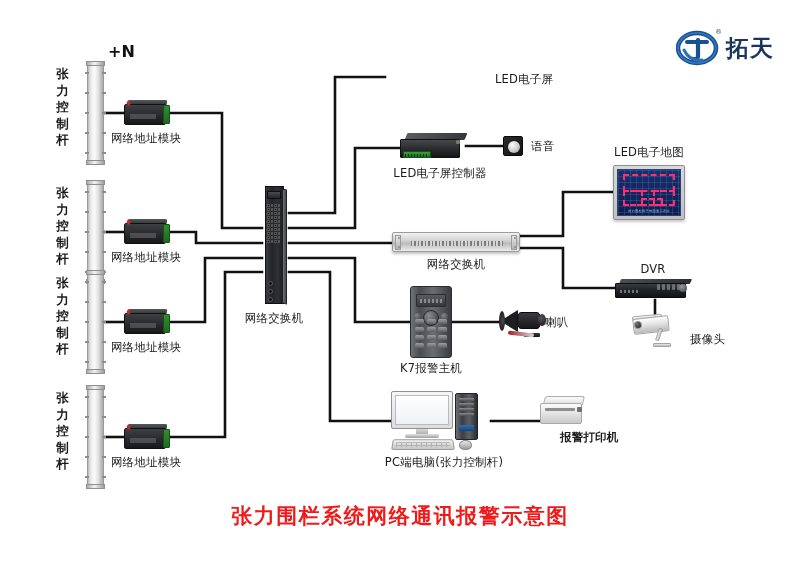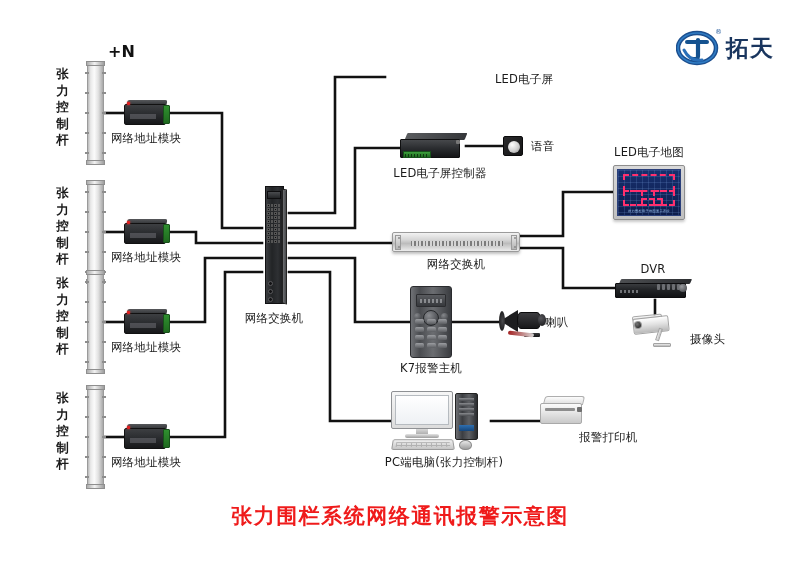--- a/index.html
+++ b/index.html
@@ -762,17 +762,17 @@
     <div class="mouse"></div>
   </div>
   <span class="lbl lbl-c" style="left:444px; top:455px;">PC端电脑(张力控制杆)</span>
 
   <div class="printer" style="left:540px; top:396px;">
     <div class="top"></div>
     <div class="body"></div>
     <div class="slot"></div>
     <div class="panel"></div>
   </div>
-  <span class="lbl" style="left:579px; top:430px;">报警打印机</span>
+  <span class="lbl" style="left:560px; top:430px;font-weight:bold;">报警打印机</span>
 
   <div class="title">张力围栏系统网络通讯报警示意图</div>
 
 </div>
 
 </body></html>

